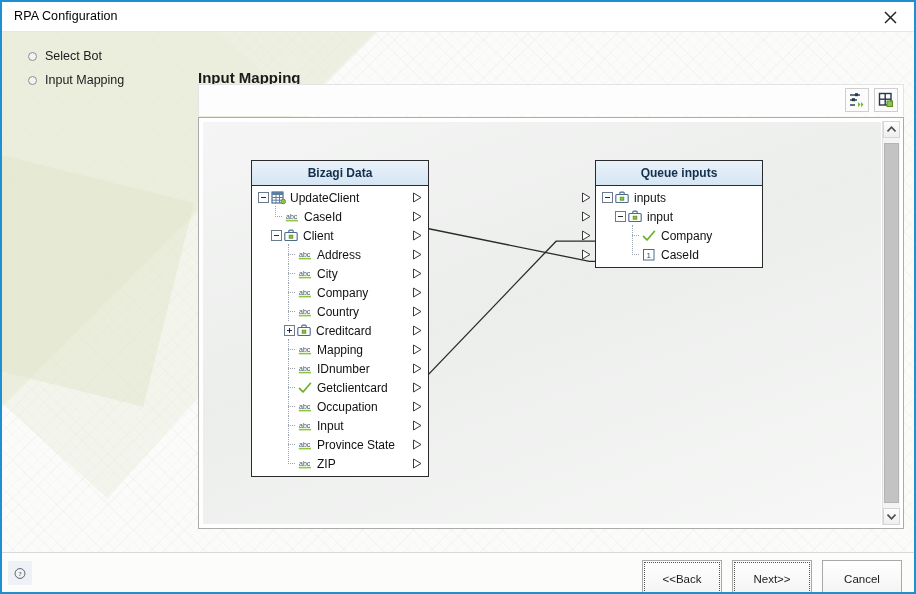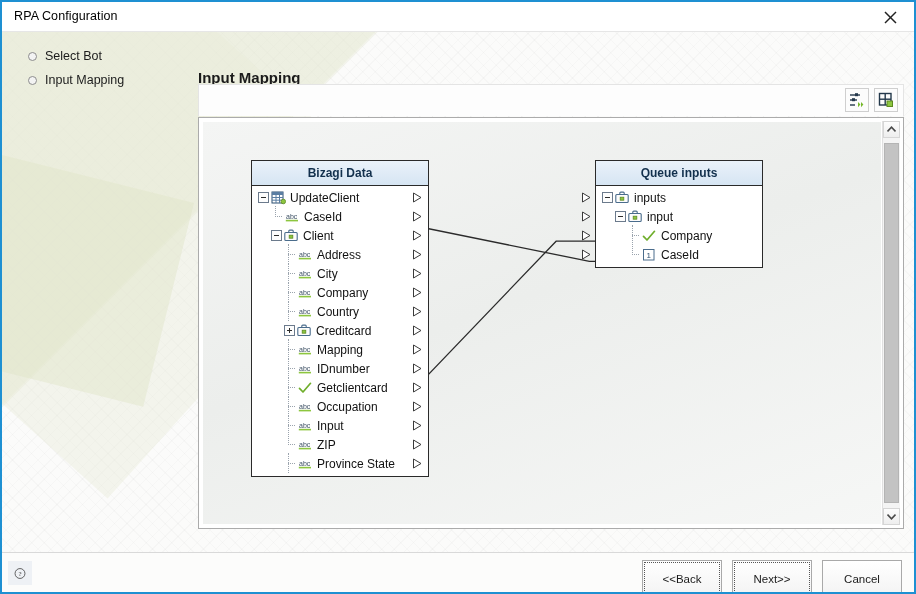--- a/index.html
+++ b/index.html
@@ -480,40 +480,40 @@
                     </svg></span>
                   <span class="lbl">Input</span>
                   <span class="arrow-col">
                     <svg width="11" height="11" viewBox="0 0 11 11">
                       <path d="M1.5 1 L9 5.5 L1.5 10 Z" fill="#ffffff" stroke="#3a3a3a" stroke-width="1"></path>
                     </svg>
                   </span>
                 </div>
                 <div class="trow">
                   <span class="ind" style="width: 32px;"></span>
+                  <span class="elbow thru"></span>
+                  <span class="ico"><svg width="15" height="14" viewBox="0 0 15 14">
+                      <text x="1" y="8.6" font-family="Liberation Sans, sans-serif" font-size="7" fill="#3c4f63">abc</text>
+                      <line x1="0.8" y1="10.6" x2="13" y2="10.6" stroke="#8dc63f" stroke-width="1.6"></line>
+                    </svg></span>
+                  <span class="lbl">Province State</span>
+                  <span class="arrow-col">
+                    <svg width="11" height="11" viewBox="0 0 11 11">
+                      <path d="M1.5 1 L9 5.5 L1.5 10 Z" fill="#ffffff" stroke="#3a3a3a" stroke-width="1"></path>
+                    </svg>
+                  </span>
+                </div>
+                <div class="trow">
+                  <span class="ind" style="width: 32px;"></span>
                   <span class="elbow last"></span>
                   <span class="ico"><svg width="15" height="14" viewBox="0 0 15 14">
                       <text x="1" y="8.6" font-family="Liberation Sans, sans-serif" font-size="7" fill="#3c4f63">abc</text>
                       <line x1="0.8" y1="10.6" x2="13" y2="10.6" stroke="#8dc63f" stroke-width="1.6"></line>
                     </svg></span>
                   <span class="lbl">ZIP</span>
-                  <span class="arrow-col">
-                    <svg width="11" height="11" viewBox="0 0 11 11">
-                      <path d="M1.5 1 L9 5.5 L1.5 10 Z" fill="#ffffff" stroke="#3a3a3a" stroke-width="1"></path>
-                    </svg>
-                  </span>
-                </div>
-                <div class="trow">
-                  <span class="ind" style="width: 32px;"></span>
-                  <span class="elbow thru"></span>
-                  <span class="ico"><svg width="15" height="14" viewBox="0 0 15 14">
-                      <text x="1" y="8.6" font-family="Liberation Sans, sans-serif" font-size="7" fill="#3c4f63">abc</text>
-                      <line x1="0.8" y1="10.6" x2="13" y2="10.6" stroke="#8dc63f" stroke-width="1.6"></line>
-                    </svg></span>
-                  <span class="lbl">Province State</span>
                   <span class="arrow-col">
                     <svg width="11" height="11" viewBox="0 0 11 11">
                       <path d="M1.5 1 L9 5.5 L1.5 10 Z" fill="#ffffff" stroke="#3a3a3a" stroke-width="1"></path>
                     </svg>
                   </span>
                 </div>
               </div>
           </div>
 
           <div class="panel right-panel" id="right-panel" style="left:392px; top:38px; width:168px;">

